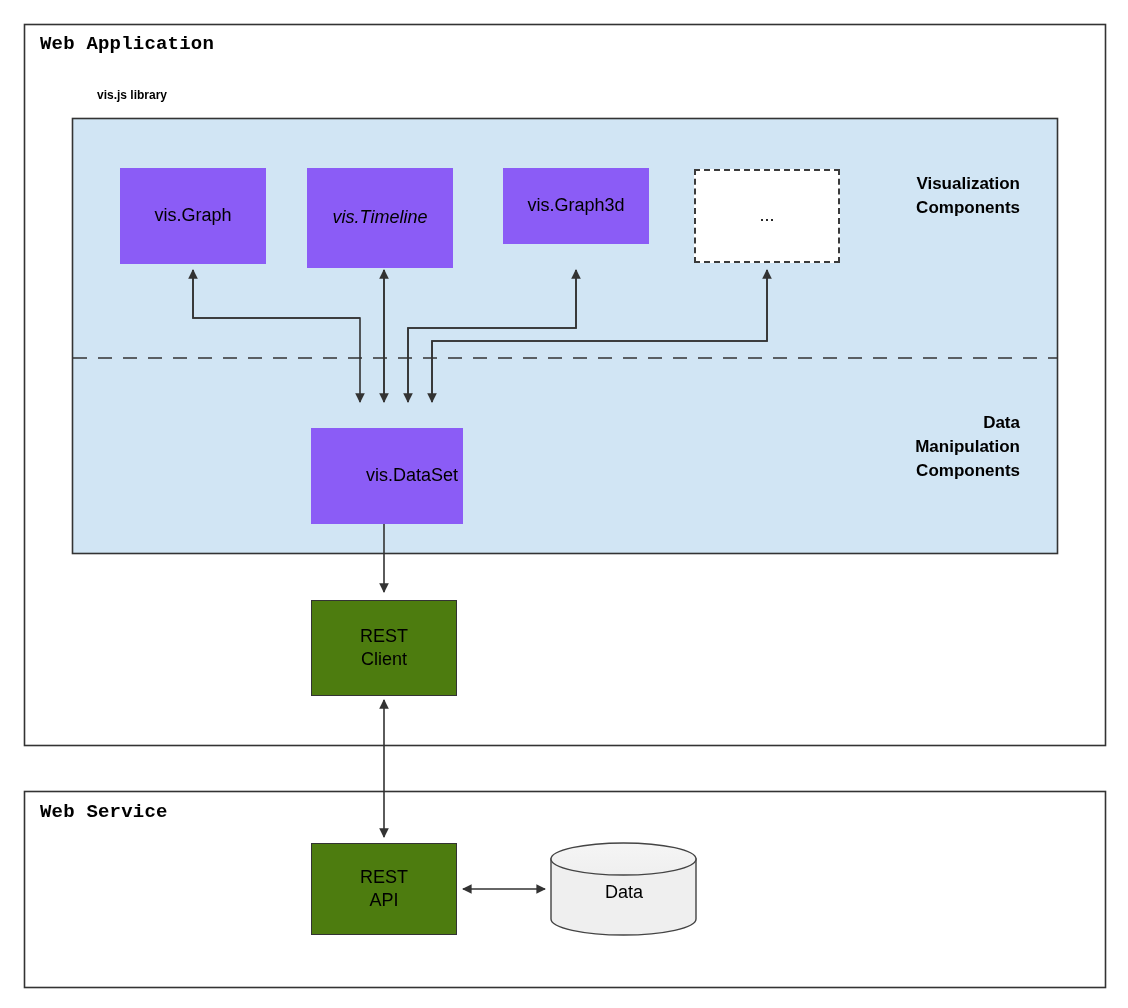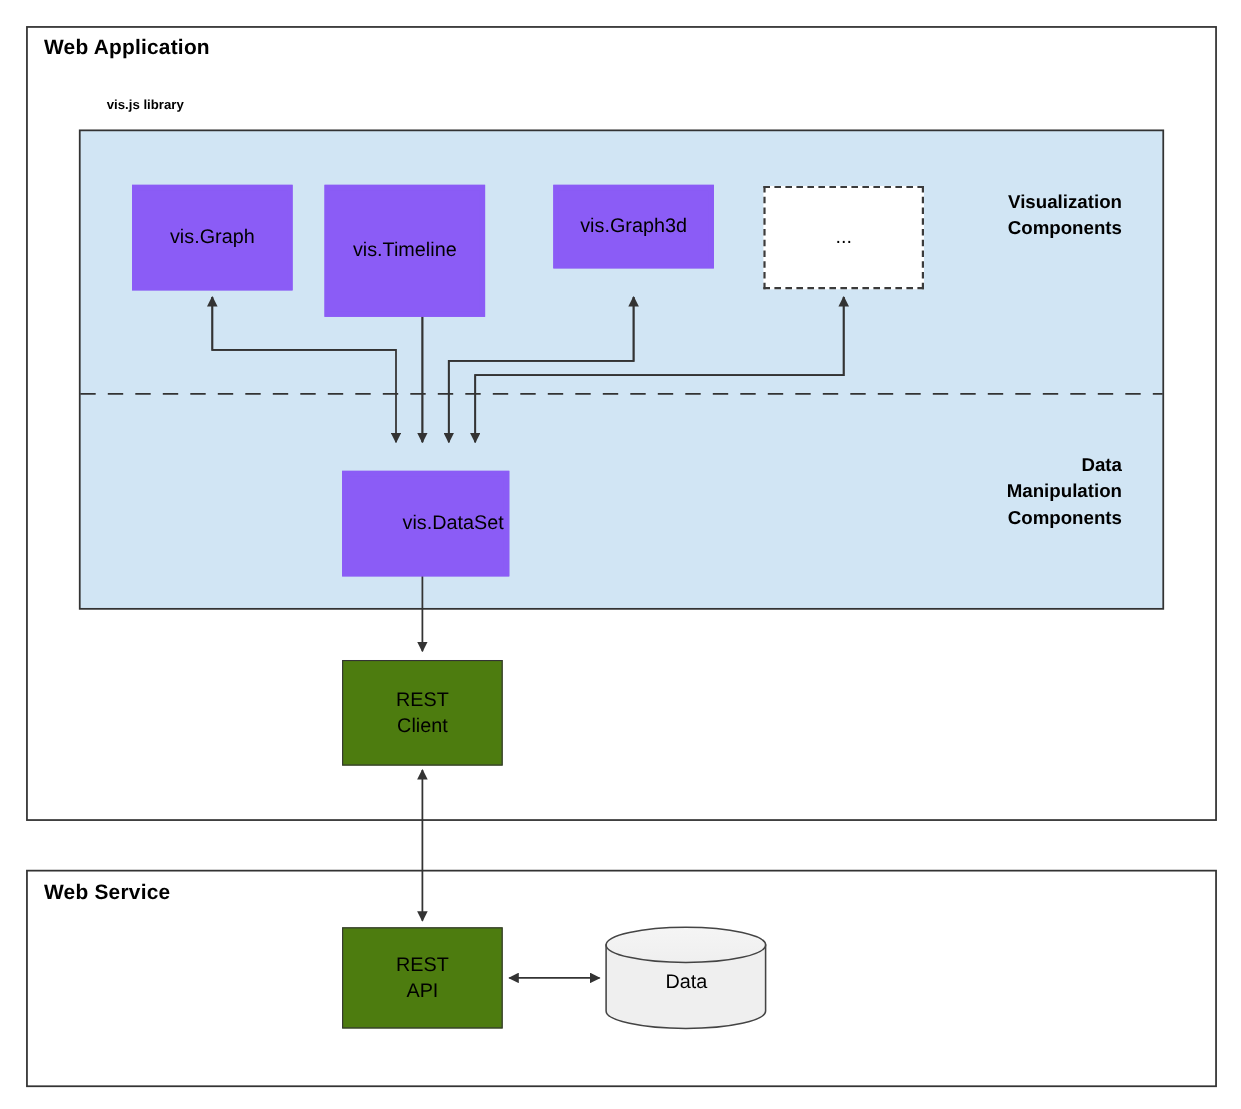--- a/index.html
+++ b/index.html
@@ -24,20 +24,21 @@
     top: 0;
     width: 1128px;
     height: 1008px;
   }
   .frame-title {
     position: absolute;
     font-size: 19px;
     font-weight: bold;
     letter-spacing: 0.2px;
     white-space: nowrap;
+    font-family: Liberation Mono, monospace;
   }
   .lib-title {
     position: absolute;
     font-size: 12px;
     font-weight: bold;
     white-space: nowrap;
     margin-left: 15px;
   }
   .node {
     position: absolute;
@@ -139,21 +140,21 @@
 Components</div>
 
   <div class="zone-label" style="left:757px; top:411px; width:263px;">Data
 Manipulation
 Components</div>
 
   <div class="node node-white" style="left:120px; top:168px; width:146px; height:96px;">
     <span>vis.Graph</span>
   </div>
 
-  <div class="node node-white" style="left:295px; top:168px; width:146px; height:120px;">
+  <div class="node node-white" style="left:307px; top:168px; width:146px; height:100px;font-style:italic;">
     <span>vis.Timeline</span>
   </div>
 
   <div class="node node-white" style="left:503px; top:168px; width:146px; height:76px;">
     <span>vis.Graph3d</span>
   </div>
 
   <div class="node node-dashed" style="left:694px; top:169px; width:146px; height:94px;">
     <span>...</span>
   </div>

